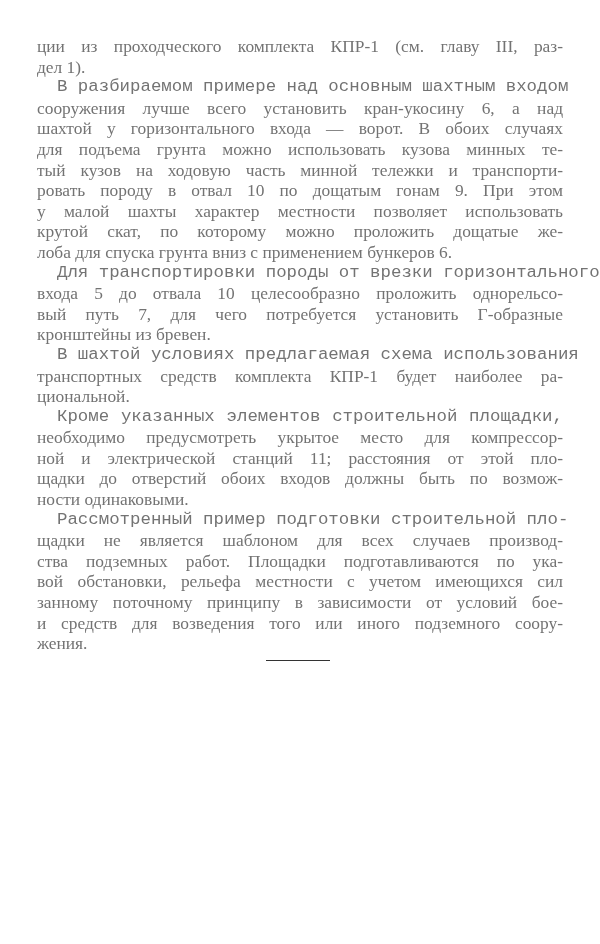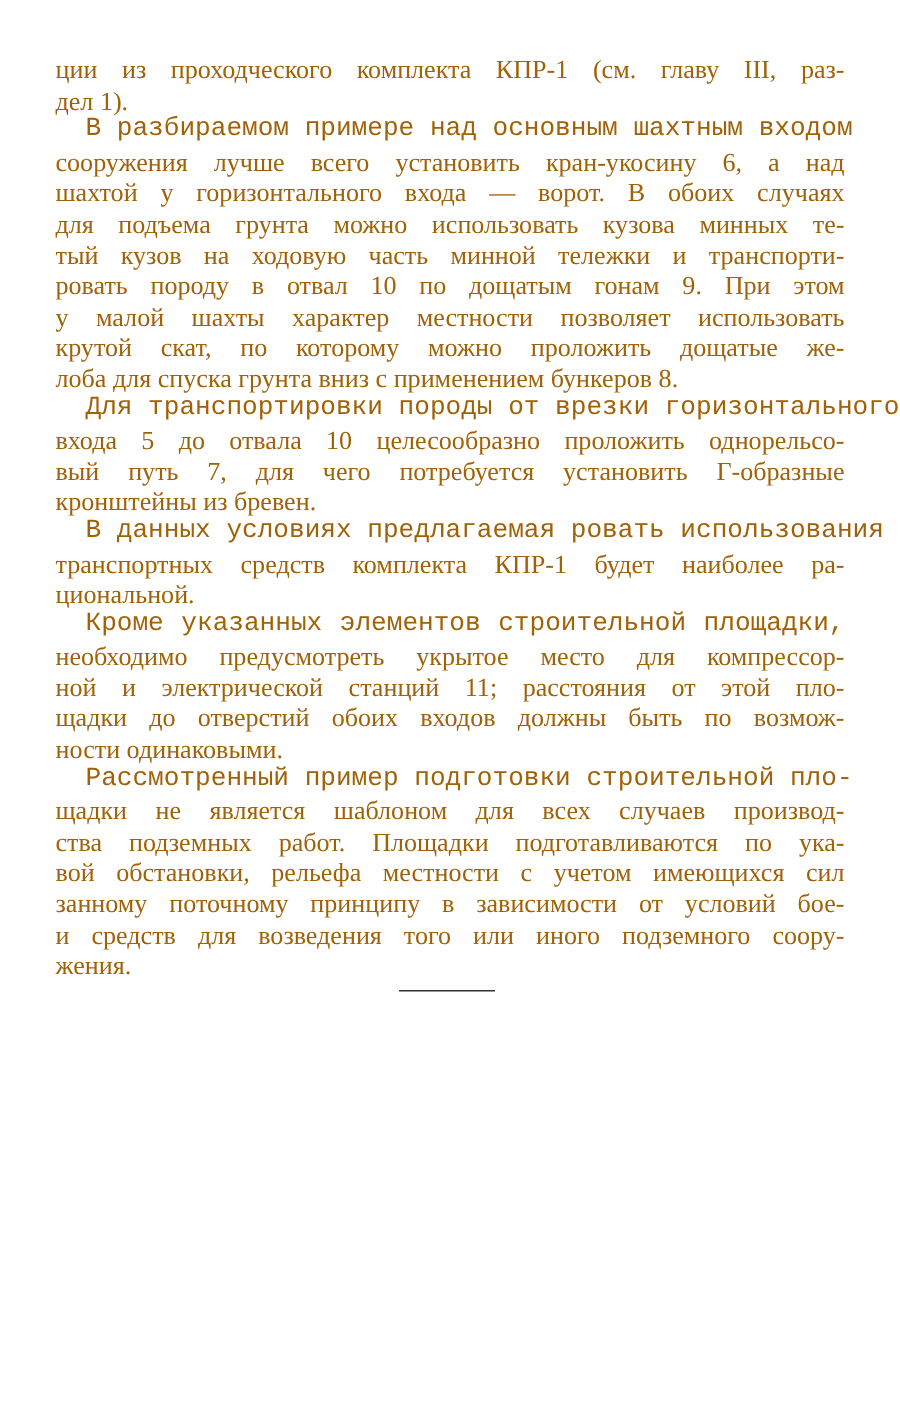--- a/index.html
+++ b/index.html
@@ -3,21 +3,21 @@
 <meta charset="utf-8">
 <style>
   html, body { margin: 0; padding: 0; }
   body {
     width: 600px; height: 944px; background: #ffffff; overflow: hidden;
     position: relative;
   }
   .page {
     position: absolute; left: 37px; top: 36px; width: 526px;
     font-family: "Liberation Serif", "DejaVu Serif", serif;
-    font-size: 17.4px; line-height: 20.6px; color: #a16207;
+    font-size: 17.4px; line-height: 20.6px; color: #737373;
     text-align: justify;
   }
   .line { display: block; white-space: nowrap; text-align: justify; text-align-last: justify; height: 20.6px; overflow: visible; }
   .line.last { text-align-last: left; }
   .line.indent { padding-left: 20px; font-family: Liberation Mono, monospace; }
   .separator {
     position: absolute; left: 266px; top: 660px; width: 64px; height: 0;
     border-top: 1.3px solid #333;
   }
 </style>
@@ -33,32 +33,32 @@
 
   <div>
     <span class="line indent">В разбираемом примере над основным шахтным входом</span>
     <span class="line">сооружения лучше всего установить кран-укосину 6, а над</span>
     <span class="line">шахтой у горизонтального входа — ворот. В обоих случаях</span>
     <span class="line">для подъема грунта можно использовать кузова минных те-</span>
     <span class="line">тый кузов на ходовую часть минной тележки и транспорти-</span>
     <span class="line">ровать породу в отвал 10 по дощатым гонам 9. При этом</span>
     <span class="line">у малой шахты характер местности позволяет использовать</span>
     <span class="line">крутой скат, по которому можно проложить дощатые же-</span>
-    <span class="line last">лоба для спуска грунта вниз с применением бункеров 8.</span>
+    <span class="line last">лоба для спуска грунта вниз с применением бункеров 6.</span>
   </div>
 
   <div>
     <span class="line indent">Для транспортировки породы от врезки горизонтального</span>
     <span class="line">входа 5 до отвала 10 целесообразно проложить однорельсо-</span>
     <span class="line">вый путь 7, для чего потребуется установить Г-образные</span>
     <span class="line last">кронштейны из бревен.</span>
   </div>
 
   <div>
-    <span class="line indent">В данных условиях предлагаемая ровать использования</span>
+    <span class="line indent">В шахтой условиях предлагаемая схема использования</span>
     <span class="line">транспортных средств комплекта КПР-1 будет наиболее ра-</span>
     <span class="line last">циональной.</span>
   </div>
 
   <div>
     <span class="line indent">Кроме указанных элементов строительной площадки,</span>
     <span class="line">необходимо предусмотреть укрытое место для компрессор-</span>
     <span class="line">ной и электрической станций 11; расстояния от этой пло-</span>
     <span class="line">щадки до отверстий обоих входов должны быть по возмож-</span>
     <span class="line last">ности одинаковыми.</span>

